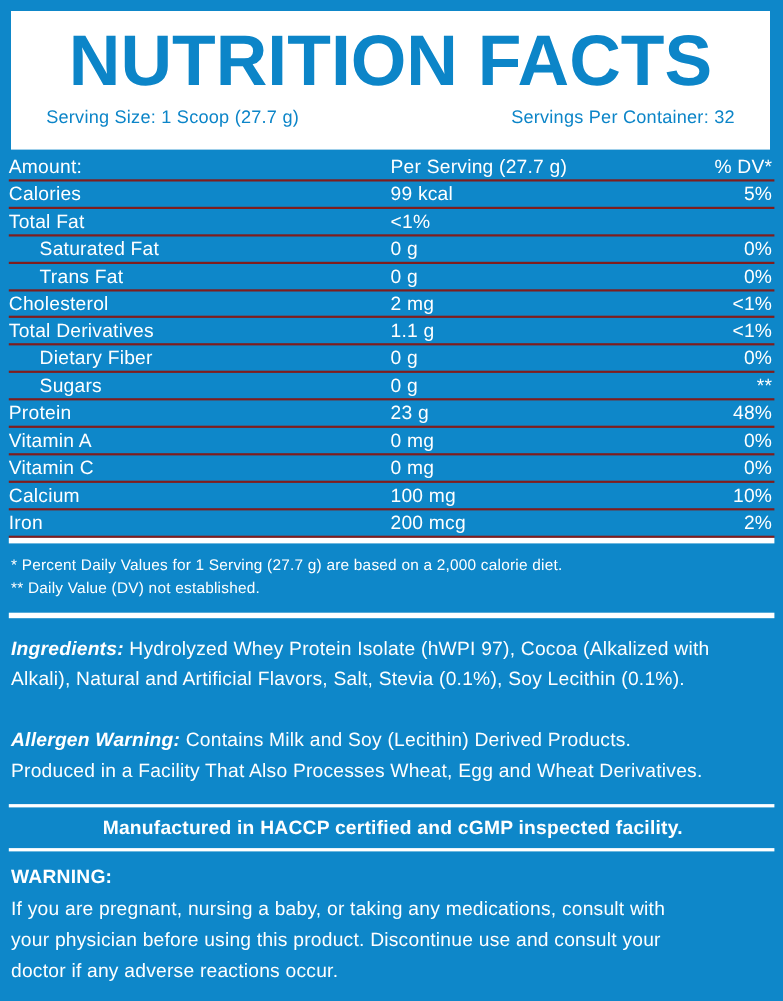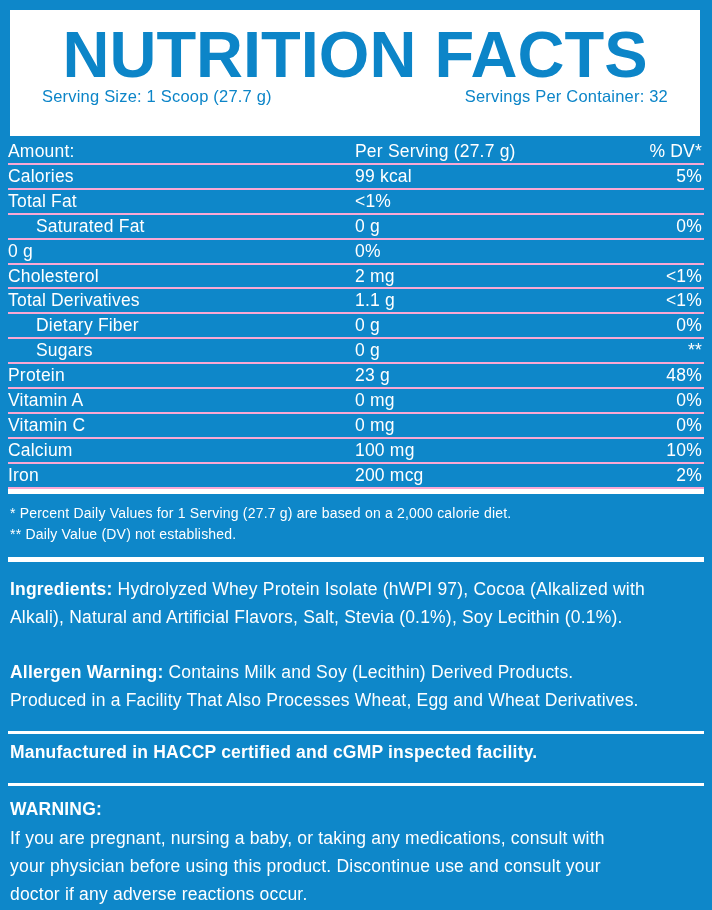--- a/index.html
+++ b/index.html
@@ -23,34 +23,35 @@
     font-weight:bold;
     font-size:65px;
     line-height:1.0;
     letter-spacing:0px;
     white-space:nowrap;
   }
   .serving-row{
     display:flex;
     justify-content:space-between;
     padding:0 32px 0 32px;
+    margin-top:11px;
     font-size:16.5px;
     letter-spacing:0.2px;
   }
   .content{
     padding:0 8px 0 8px;
   }
   .ntable{margin-top:3px;}
   .t-row{
     display:grid;
     grid-template-columns:347px 1fr auto;
     align-items:center;
     height:24.9px;
     box-sizing:border-box;
-    border-bottom:2px solid #f9a8d4;
+    border-bottom:2px solid #7f1d1d;
     font-size:17.5px;
     letter-spacing:0.2px;
   }
   .t-row.head{height:26px;}
   .t-row .c-label{padding-left:0;}
   .t-row.indent .c-label{padding-left:28px;}
   .t-row .c-dv{padding-right:2px;}
   .thick-line{height:5px;background:#ffffff;}
   .mid-line{height:3px;background:#ffffff;}
   .footnotes{
@@ -60,28 +61,29 @@
     letter-spacing:0.2px;
   }
   .para{
     margin:0;
     padding:14px 0 0 2px;
     font-size:17.5px;
     line-height:1.62;
     letter-spacing:0.2px;
     white-space:pre-line;
   }
-  .para b{font-weight:bold;}
+  .para b{font-weight:bold;font-style:italic;}
   .allergen-para{padding-top:22px;padding-bottom:17px;}
   .manufactured{
     margin:0;
-    padding:8px 0 20px 2px;
+    padding:8px 0 8px 2px;
     font-size:17.5px;
     font-weight:bold;
     letter-spacing:0.2px;
+    text-align:center;
   }
   .warning-block{
     padding:9px 0 0 2px;
     font-size:17.5px;
     line-height:1.62;
     letter-spacing:0.2px;
   }
   .warning-title{font-weight:bold;}
   .warning-text{white-space:pre-line;}
   .ingredients-para{padding-top:13px;padding-bottom:4px;}
@@ -116,20 +118,21 @@
       <div class="t-row">
         <span class="c-label">Total Fat</span>
         <span class="c-dv">&lt;1%</span>
       </div>
       <div class="t-row indent">
         <span class="c-label">Saturated Fat</span>
         <span class="c-value">0 g</span>
         <span class="c-dv">0%</span>
       </div>
       <div class="t-row indent">
+        <span class="c-label">Trans Fat</span>
         <span class="c-value">0 g</span>
         <span class="c-dv">0%</span>
       </div>
       <div class="t-row">
         <span class="c-label">Cholesterol</span>
         <span class="c-value">2 mg</span>
         <span class="c-dv">&lt;1%</span>
       </div>
       <div class="t-row">
         <span class="c-label">Total Derivatives</span>

